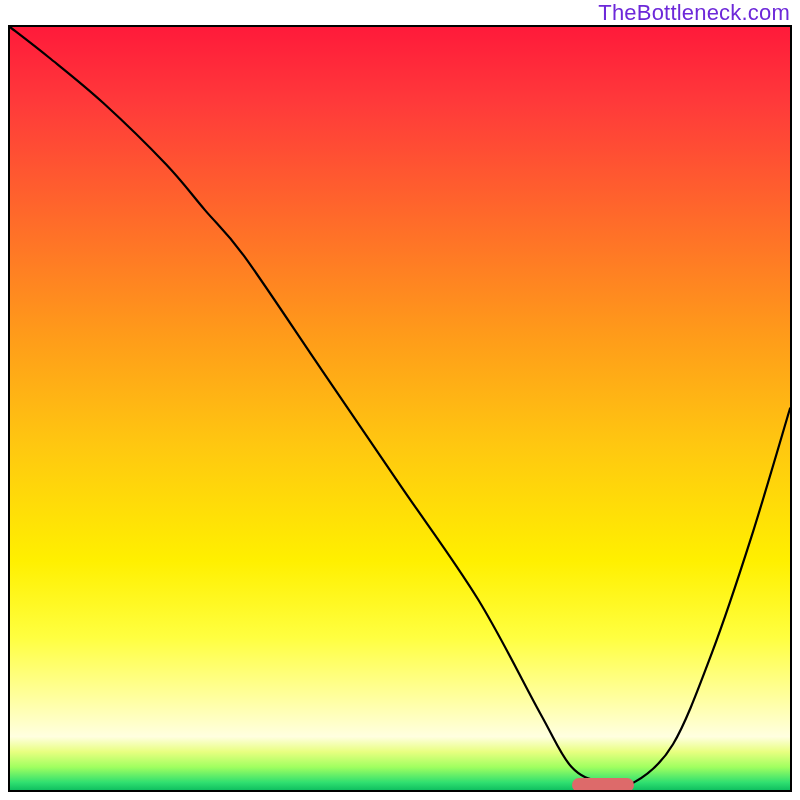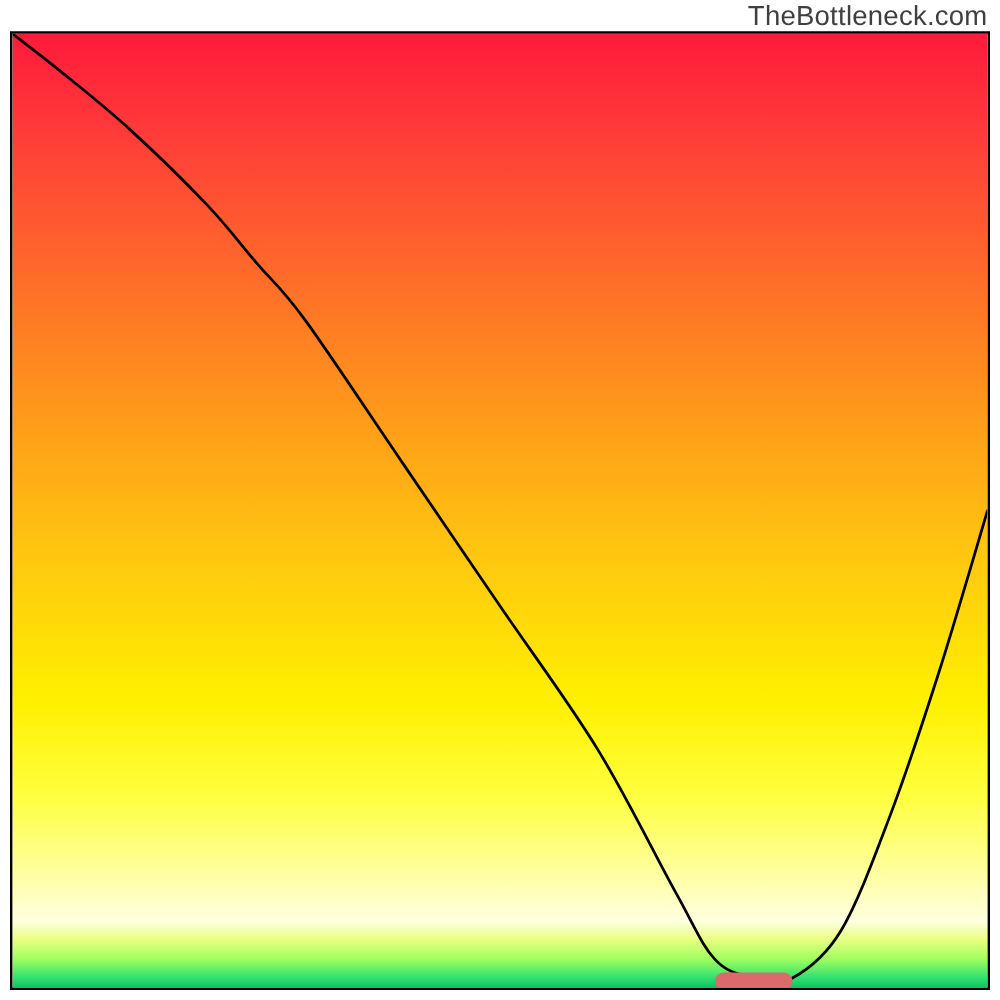--- a/index.html
+++ b/index.html
@@ -50,21 +50,21 @@
     height: 14px;
     border-radius: 7px;
     background: #dd6a6a;
   }
   .watermark {
     position: absolute;
     right: 10px;
     top: 0px;
     font-family: Arial, Helvetica, sans-serif;
     font-size: 22px;
-    color: #404040;
+    color: #6d28d9;
     letter-spacing: 0.2px;
   }
 </style>
 </head>
 <body>
 
 <div class="watermark">TheBottleneck.com</div>
 
 <div class="frame">
   <div class="gradient"></div>

